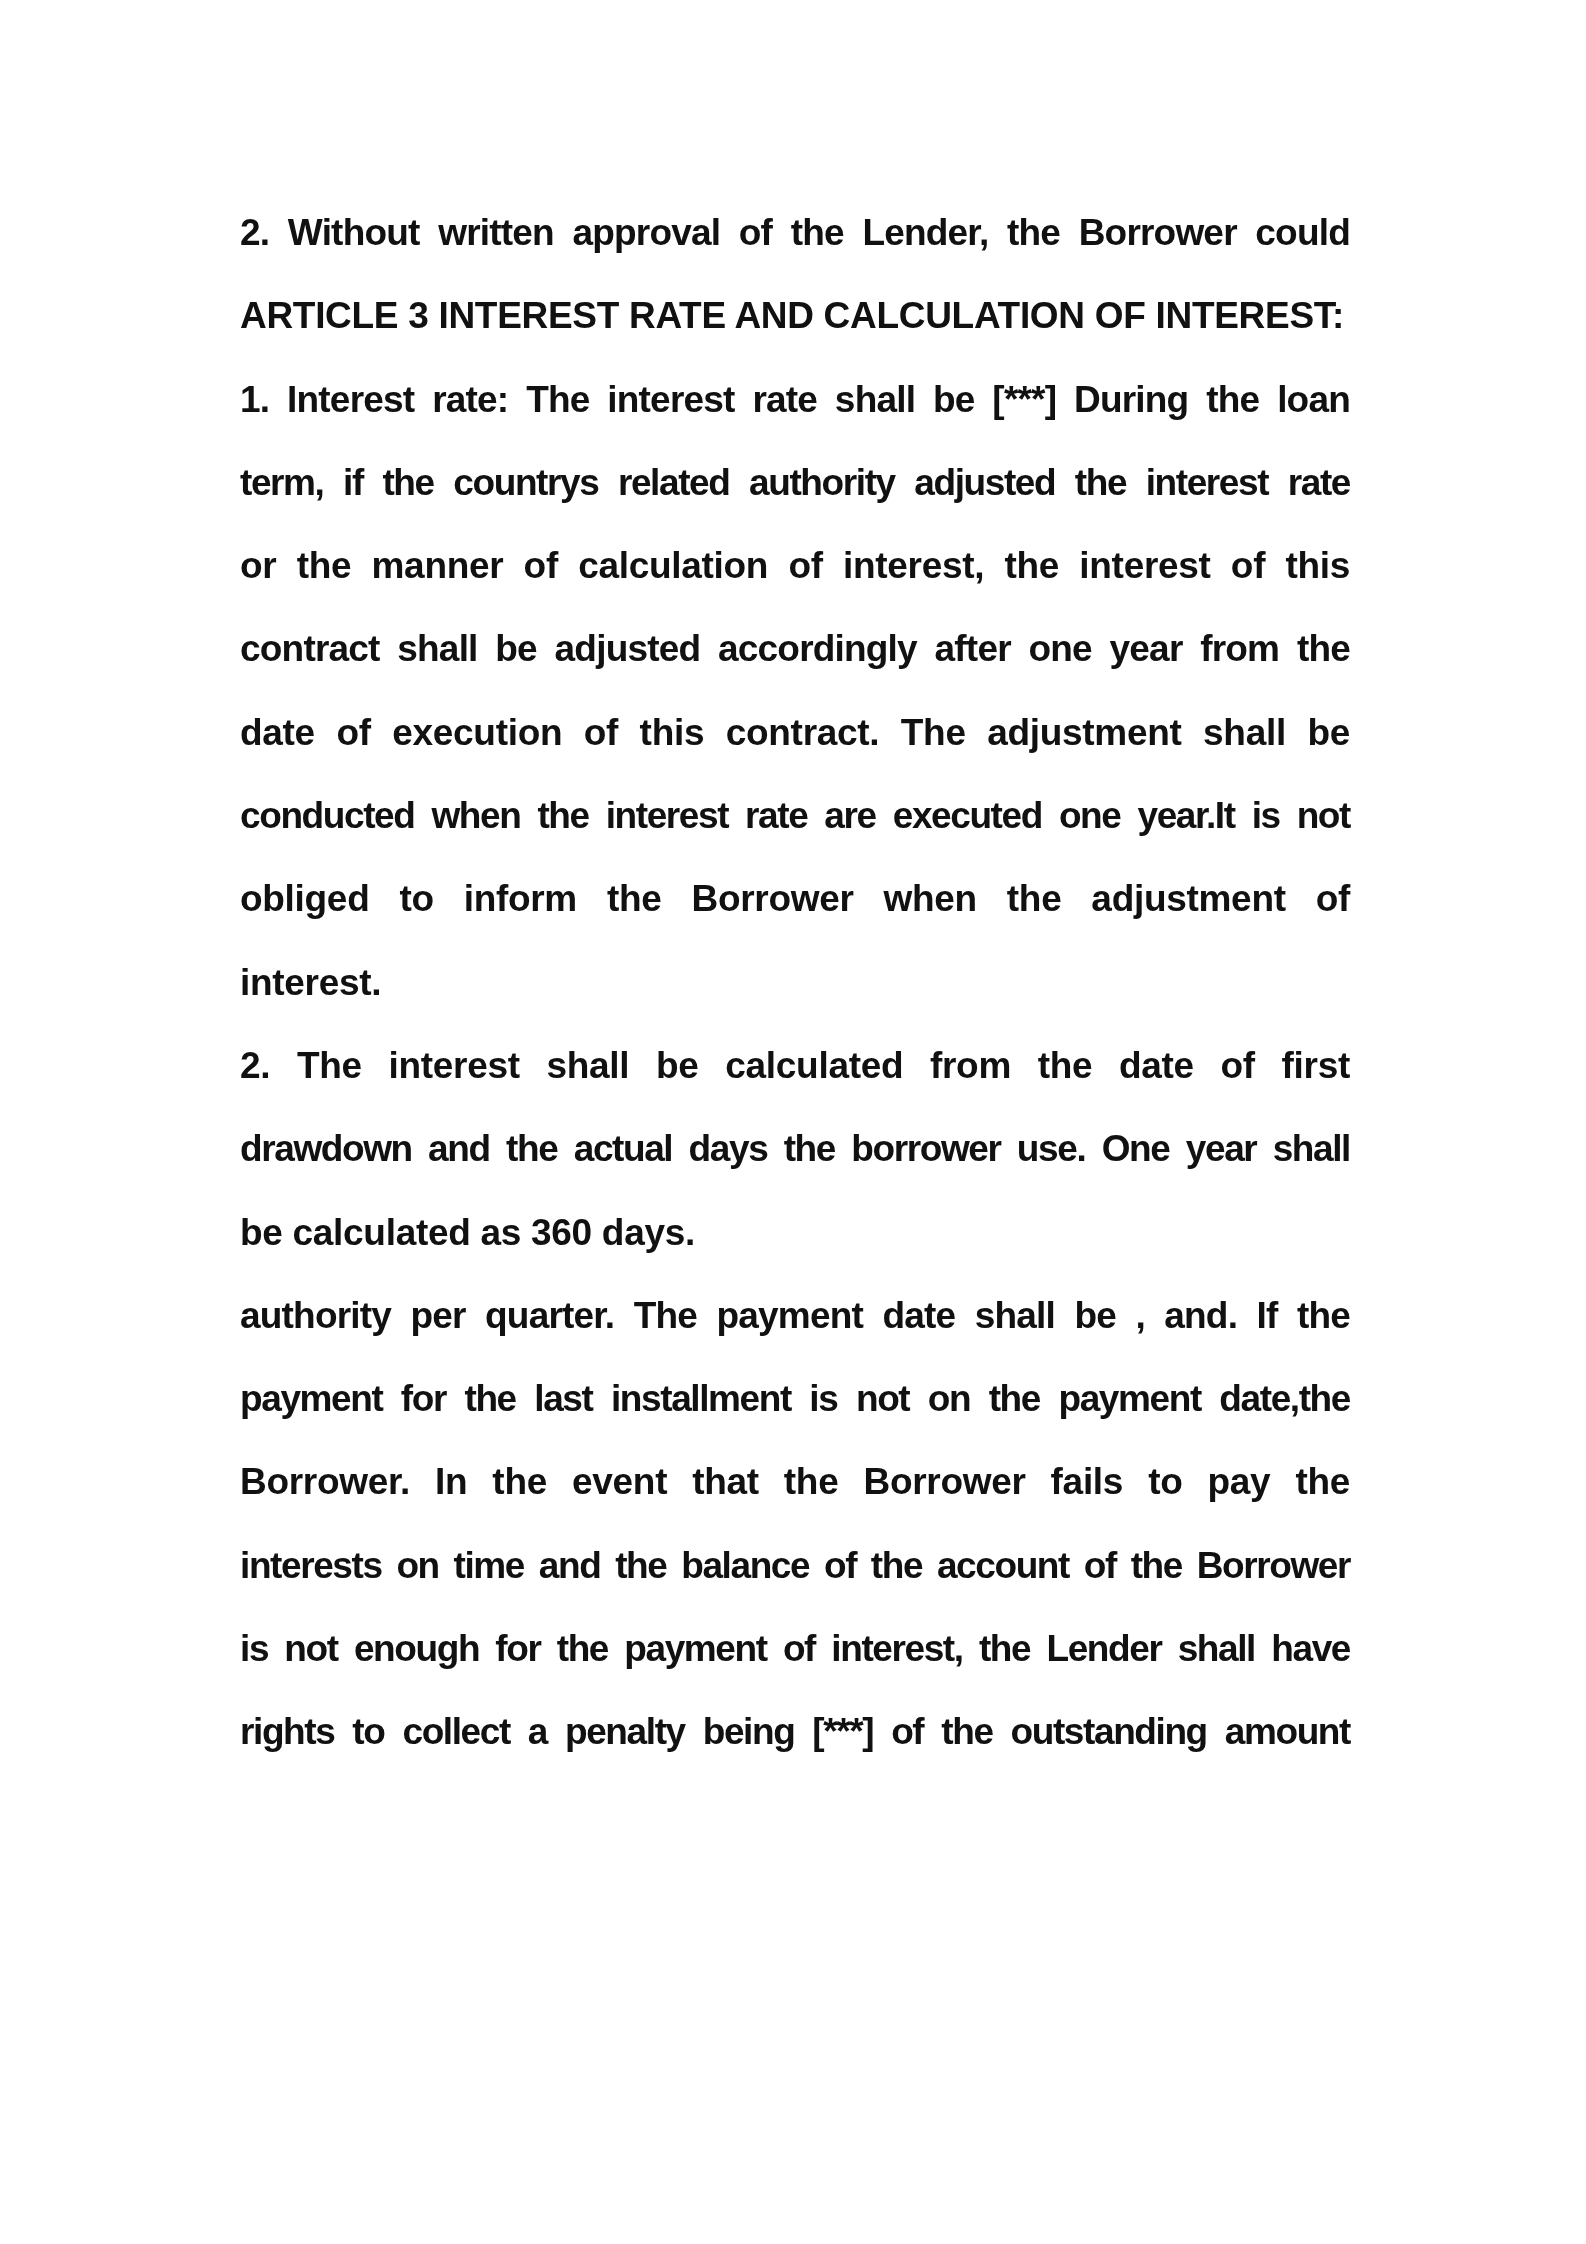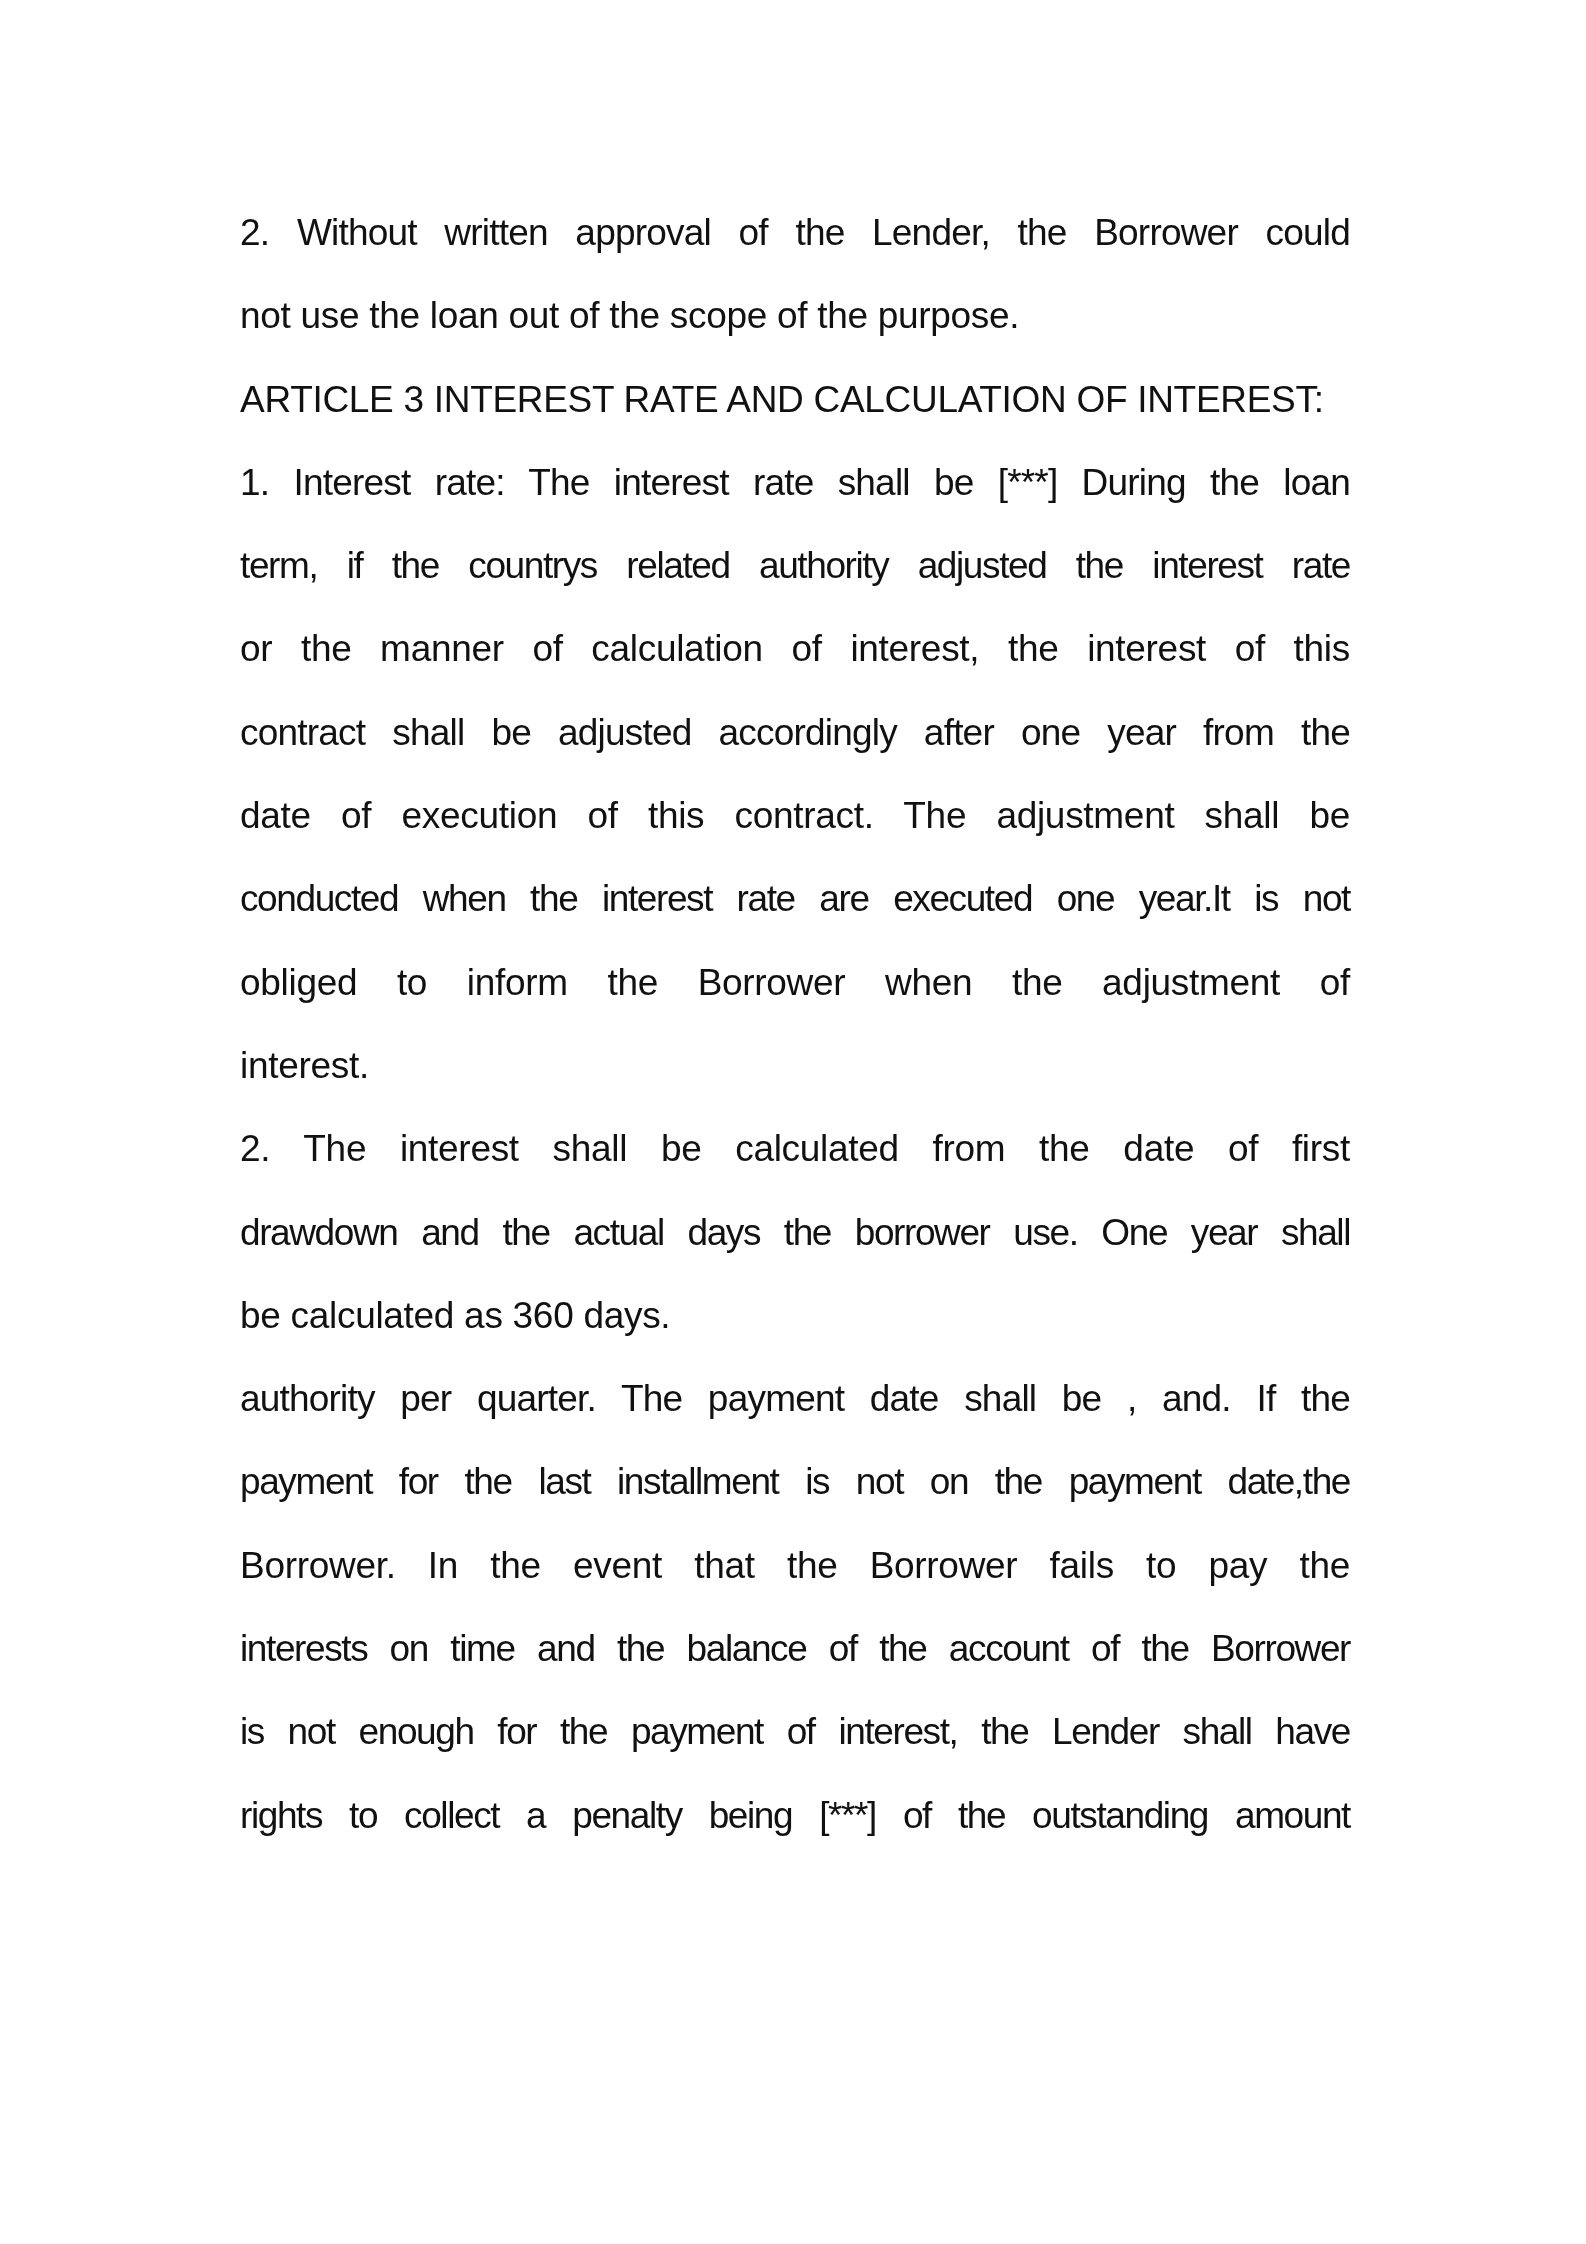--- a/index.html
+++ b/index.html
@@ -23,38 +23,38 @@
       font-size: 37px;
       letter-spacing: -0.3px;
     }
     .line {
       height: 83.3px;
       line-height: 70px;
       white-space: nowrap;
       text-align: justify;
       text-align-last: justify;
       overflow: visible;
+      font-weight: bold;
     }
     .line.last {
       text-align-last: left;
     }
     .line.tight {
       letter-spacing: -1.4px;
       word-spacing: -3px;
     }
     .line.mid {
       letter-spacing: -0.8px;
     }
   </style>
 </head>
 <body>
 
 <div class="page">
   <div class="line mid">2. Without written approval of the Lender, the Borrower could</div>
-  <div class="line last">not use the loan out of the scope of the purpose.</div>
   <div class="line last">ARTICLE 3 INTEREST RATE AND CALCULATION OF INTEREST:</div>
   <div class="line mid">1. Interest rate: The interest rate shall be [***] During the loan</div>
   <div class="line tight">term, if the countrys related authority adjusted the interest rate</div>
   <div class="line">or the manner of calculation of interest, the interest of this</div>
   <div class="line mid">contract shall be adjusted accordingly after one year from the</div>
   <div class="line">date of execution of this contract. The adjustment shall be</div>
   <div class="line tight">conducted when the interest rate are executed one year.It is not</div>
   <div class="line">obliged to inform the Borrower when the adjustment of</div>
   <div class="line last">interest.</div>
   <div class="line">2. The interest shall be calculated from the date of first</div>

